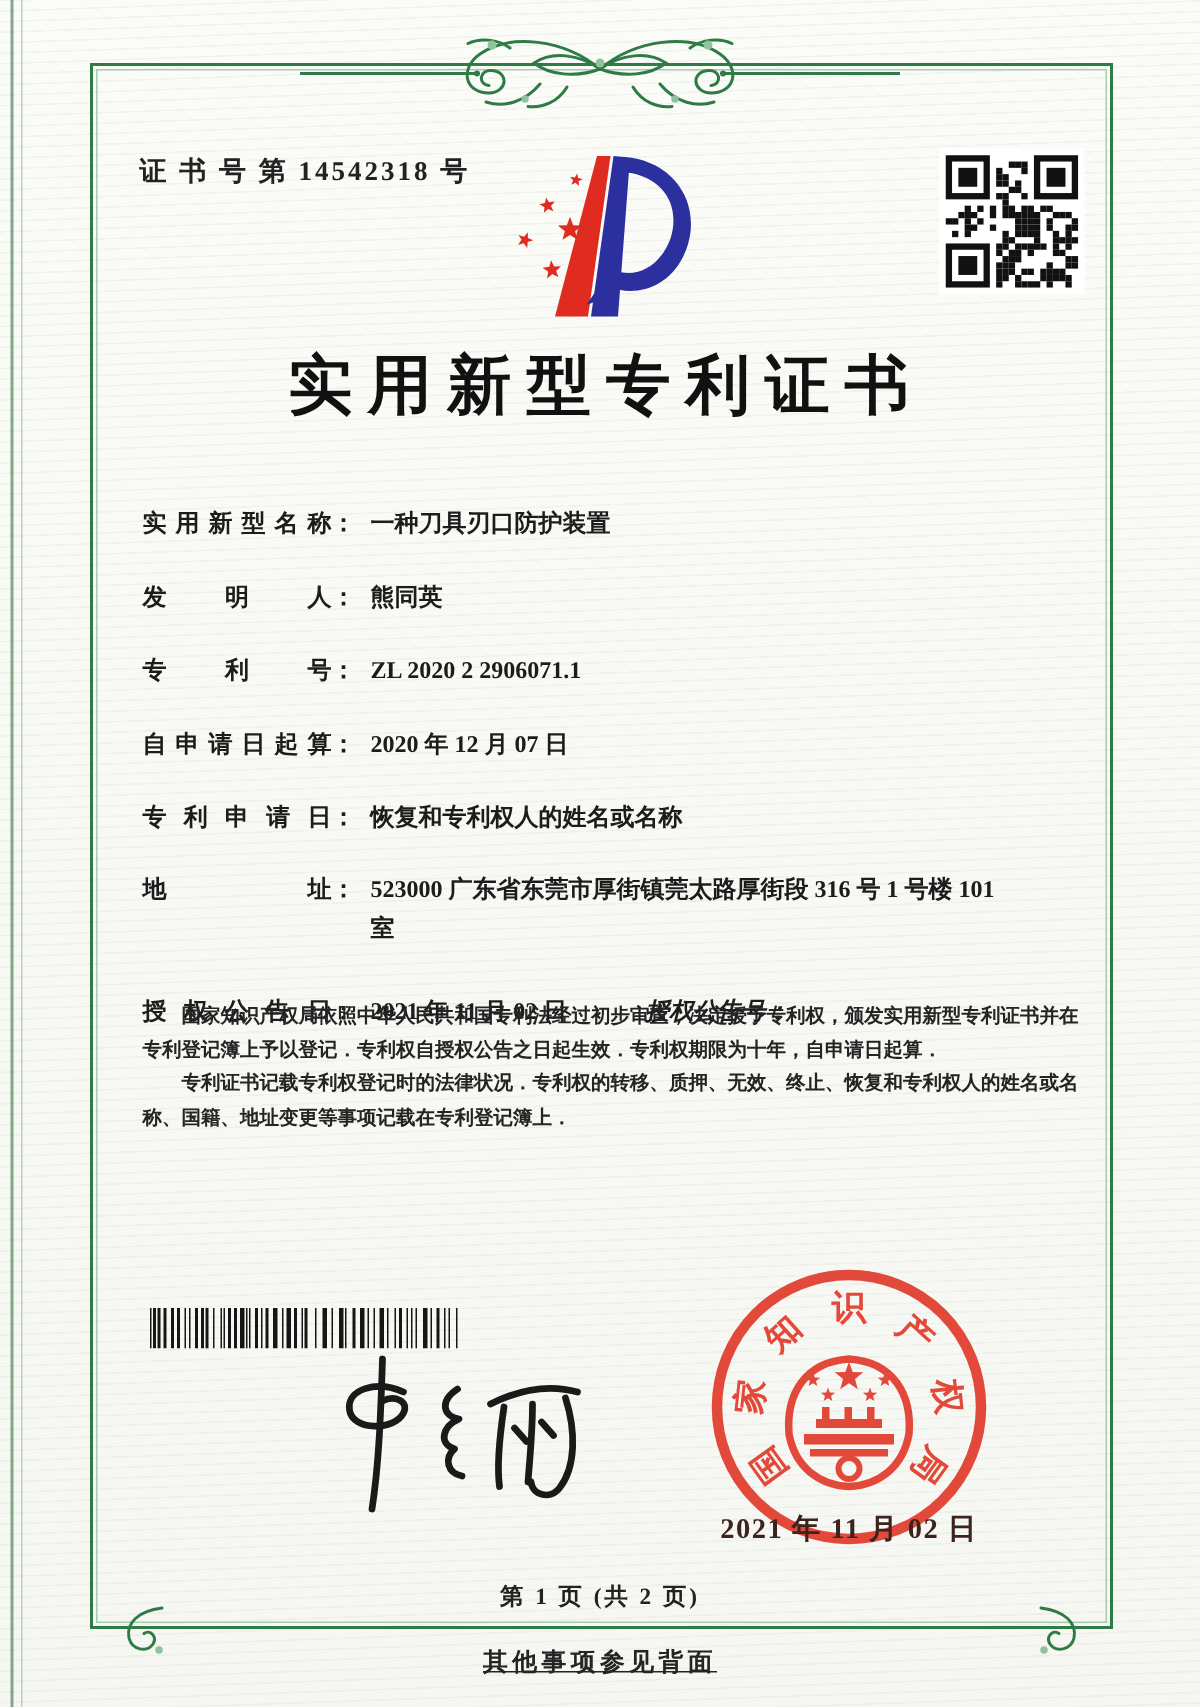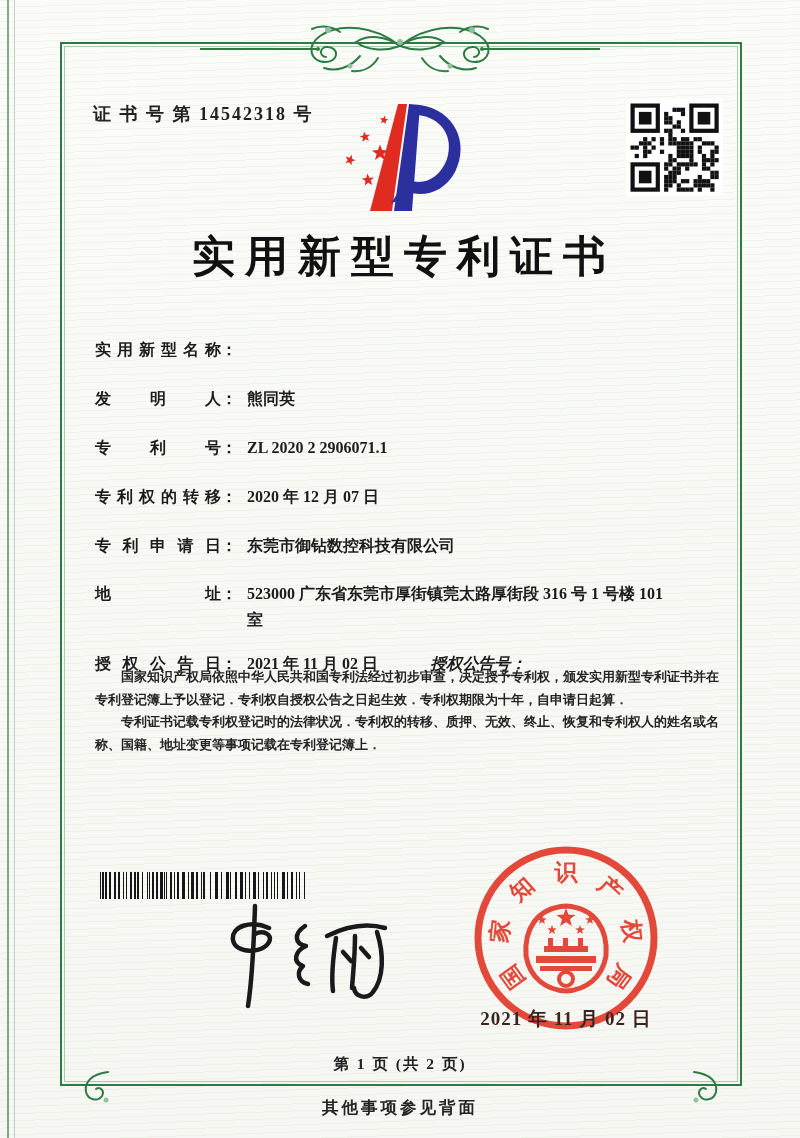--- a/index.html
+++ b/index.html
@@ -18,34 +18,34 @@
   .cert-no{position:absolute;left:93px;top:102px;font-size:18px;letter-spacing:2px;color:#222;font-weight:600;}
   .logo{position:absolute;left:334px;top:90px;}
   .qr{position:absolute;left:626px;top:99px;background:#fff;}
   .title{position:absolute;left:4px;top:228px;width:100%;text-align:center;
         font-size:43px;font-weight:bold;color:#111;letter-spacing:10px;}
   .fields{position:absolute;left:95px;top:336px;width:624px;font-size:16px;color:#1c1c1c;}
   .frow{display:flex;align-items:flex-start;line-height:28px;margin-bottom:21px;font-weight:600;}
   .flabel{display:inline-block;width:126px;text-align:justify;text-align-last:justify;flex:none;}
   .fcolon{flex:none;margin-right:10px;}
   .fvalue{white-space:pre-line;font-weight:600;}
-  .frow.addr{line-height:26px;margin-bottom:17px;}
+  .frow.addr{line-height:26px;margin-bottom:28px;}
   .fpair2{display:flex;margin-left:52px;font-style:italic;}
   .paras{position:absolute;left:95px;top:666px;width:624px;font-size:13px;line-height:1.74;
         color:#242424;text-align:justify;font-weight:700;}
   .paras p{margin:0;text-indent:2em;}
   .barcode{position:absolute;left:100px;top:872px;}
   .sig-labels{position:absolute;left:108px;top:936px;font-size:20px;color:#1e1e1e;font-weight:600;line-height:40px;}
   .sig-labels div{margin:0;}
   .signature{position:absolute;left:205px;top:896px;}
   .seal{position:absolute;left:466px;top:838px;}
   .seal-date{position:absolute;left:468px;top:1006px;width:196px;text-align:center;
         font-size:19px;font-weight:bold;color:#3c241e;letter-spacing:1px;}
   .page-no{position:absolute;left:0;top:1054px;width:100%;text-align:center;font-size:15.5px;color:#222;font-weight:700;letter-spacing:2px;}
-  .back-note{position:absolute;left:0;top:1097px;width:100%;text-align:center;font-size:16.5px;color:#242424;font-weight:600;letter-spacing:3px;}
+  .back-note{position:absolute;left:0;top:1097px;width:100%;text-align:center;font-size:16.5px;color:#242424;font-weight:600;letter-spacing:3px;text-decoration:underline;}
 </style>
 </head>
 <body>
 
 <div class="page">
 
   <div class="spine"></div>
   <div class="frame"></div>
 
   <svg class="ornament-top" width="400" height="64" viewBox="0 0 400 64">
@@ -237,40 +237,41 @@
       <rect x="8.7" y="67.5" width="21" height="21" fill="#fff"></rect>
       <rect x="12.9" y="71.7" width="12.600000000000001" height="12.600000000000001" fill="#111"></rect>
     </svg>
 
   <div class="title">实用新型专利证书</div>
 
   <div class="fields">
     <div class="frow">
       <span class="flabel">实用新型名称</span>
         <span class="fcolon">：</span>
+      <span class="fvalue">一种刀具刃口防护装置</span>
     </div>
     <div class="frow">
       <span class="flabel">发明人</span>
         <span class="fcolon">：</span>
       <span class="fvalue">熊同英</span>
     </div>
     <div class="frow">
       <span class="flabel">专利号</span>
         <span class="fcolon">：</span>
       <span class="fvalue">ZL 2020 2 2906071.1</span>
     </div>
     <div class="frow">
-      <span class="flabel">专利权的转移</span>
+      <span class="flabel">自申请日起算</span>
         <span class="fcolon">：</span>
       <span class="fvalue">2020 年 12 月 07 日</span>
     </div>
     <div class="frow">
       <span class="flabel">专利申请日</span>
         <span class="fcolon">：</span>
-      <span class="fvalue">东莞市御钻数控科技有限公司</span>
+      <span class="fvalue">恢复和专利权人的姓名或名称</span>
     </div>
     <div class="frow addr">
       <span class="flabel">地址</span>
         <span class="fcolon">：</span>
       <span class="fvalue">523000 广东省东莞市厚街镇莞太路厚街段 316 号 1 号楼 101
 室</span>
     </div>
     <div class="frow">
       <span class="flabel">授权公告日</span>
         <span class="fcolon">：</span>

